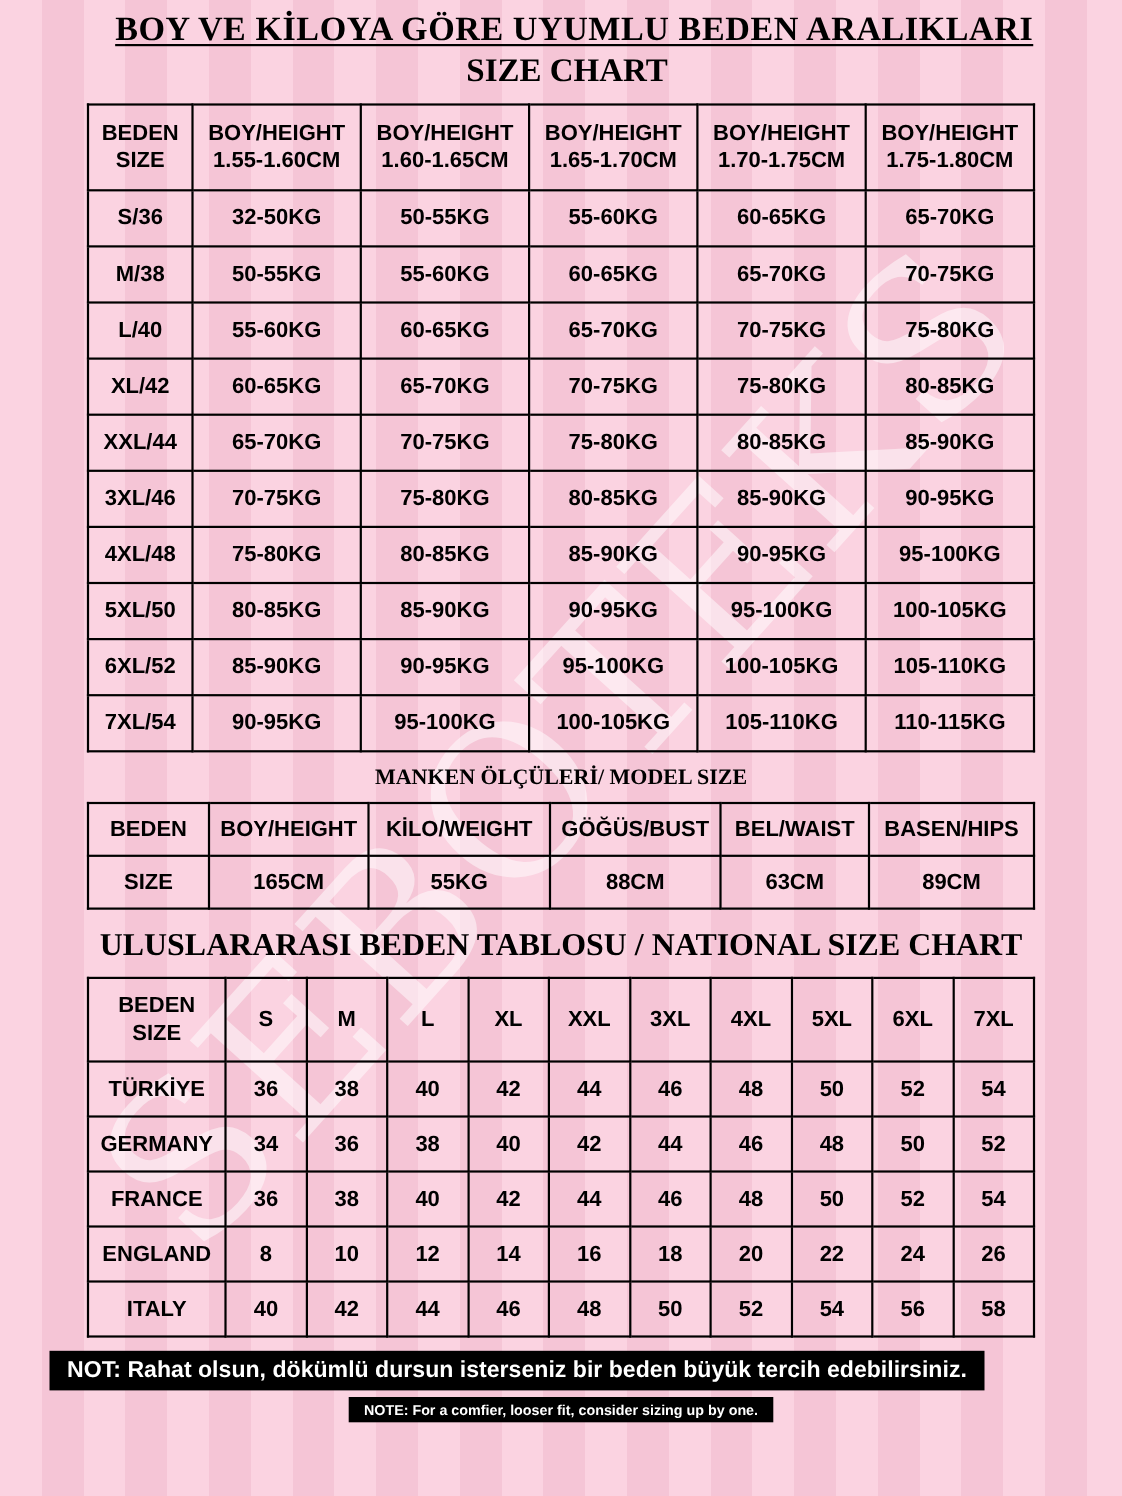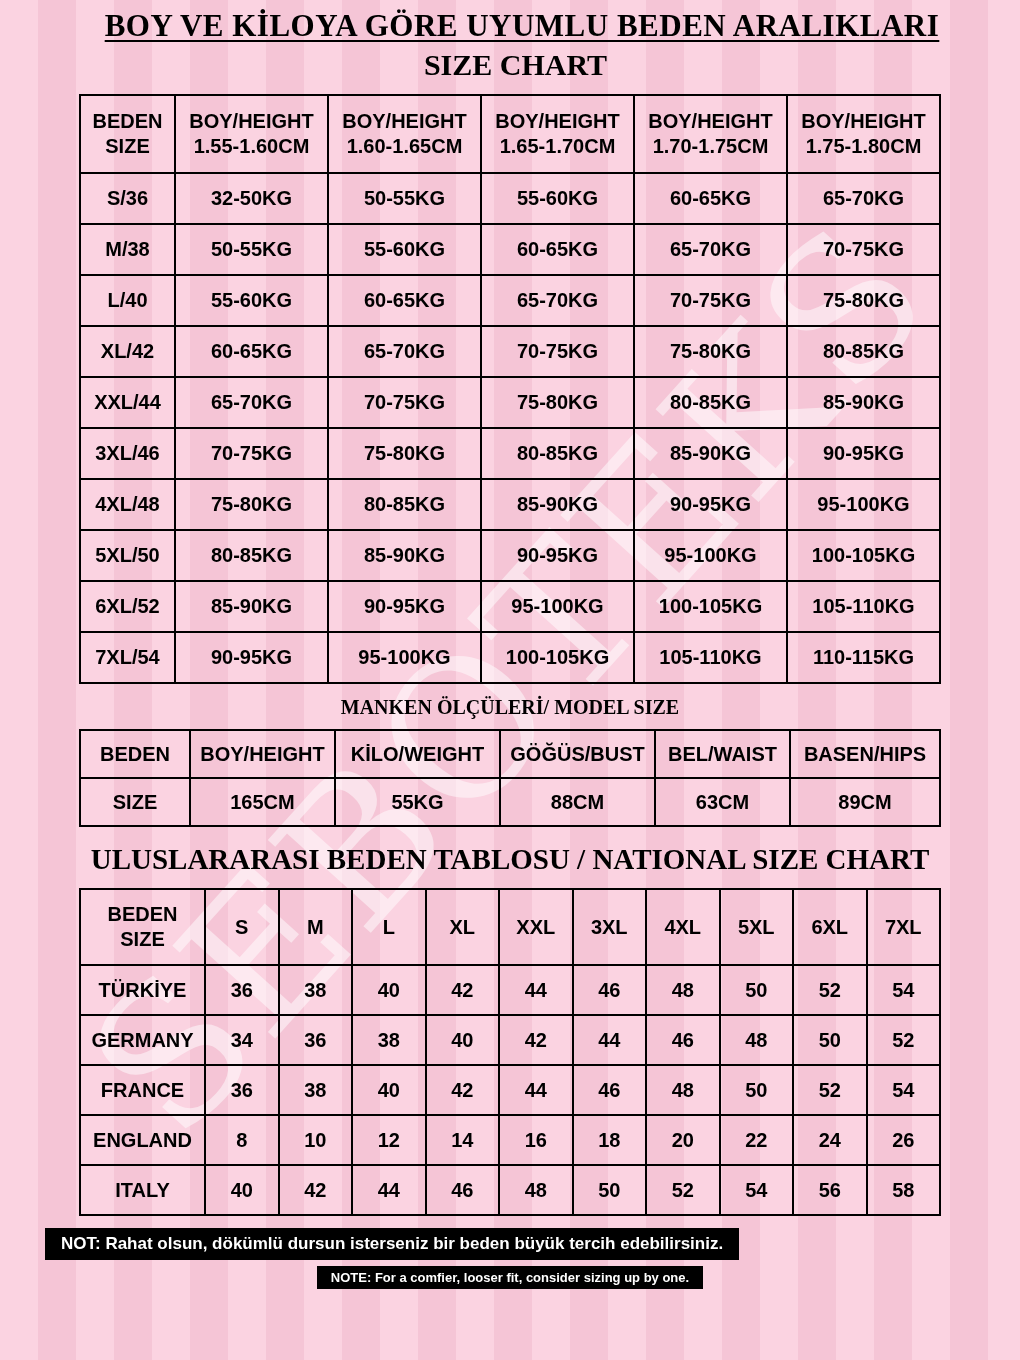--- a/index.html
+++ b/index.html
@@ -83,21 +83,21 @@
   .note {
     background: #000;
     color: #fff;
     font-weight: bold;
     white-space: nowrap;
     width: fit-content;
     margin: 12px auto 0;
     padding: 6px 16px;
     text-align: center;
   }
-  .note-tr { font-size: 17px; margin-left: 45px; }
+  .note-tr { font-size: 21px; margin-left: 45px; }
   .note-en { font-size: 13px; margin-top: 6px; padding: 4px 14px; }
 </style>
 </head>
 <body>
 
 <div class="watermark">SEBOTEKS</div>
 
 <div class="content">
 
   <h1 class="main-title">BOY VE KİLOYA GÖRE UYUMLU BEDEN ARALIKLARI</h1>

